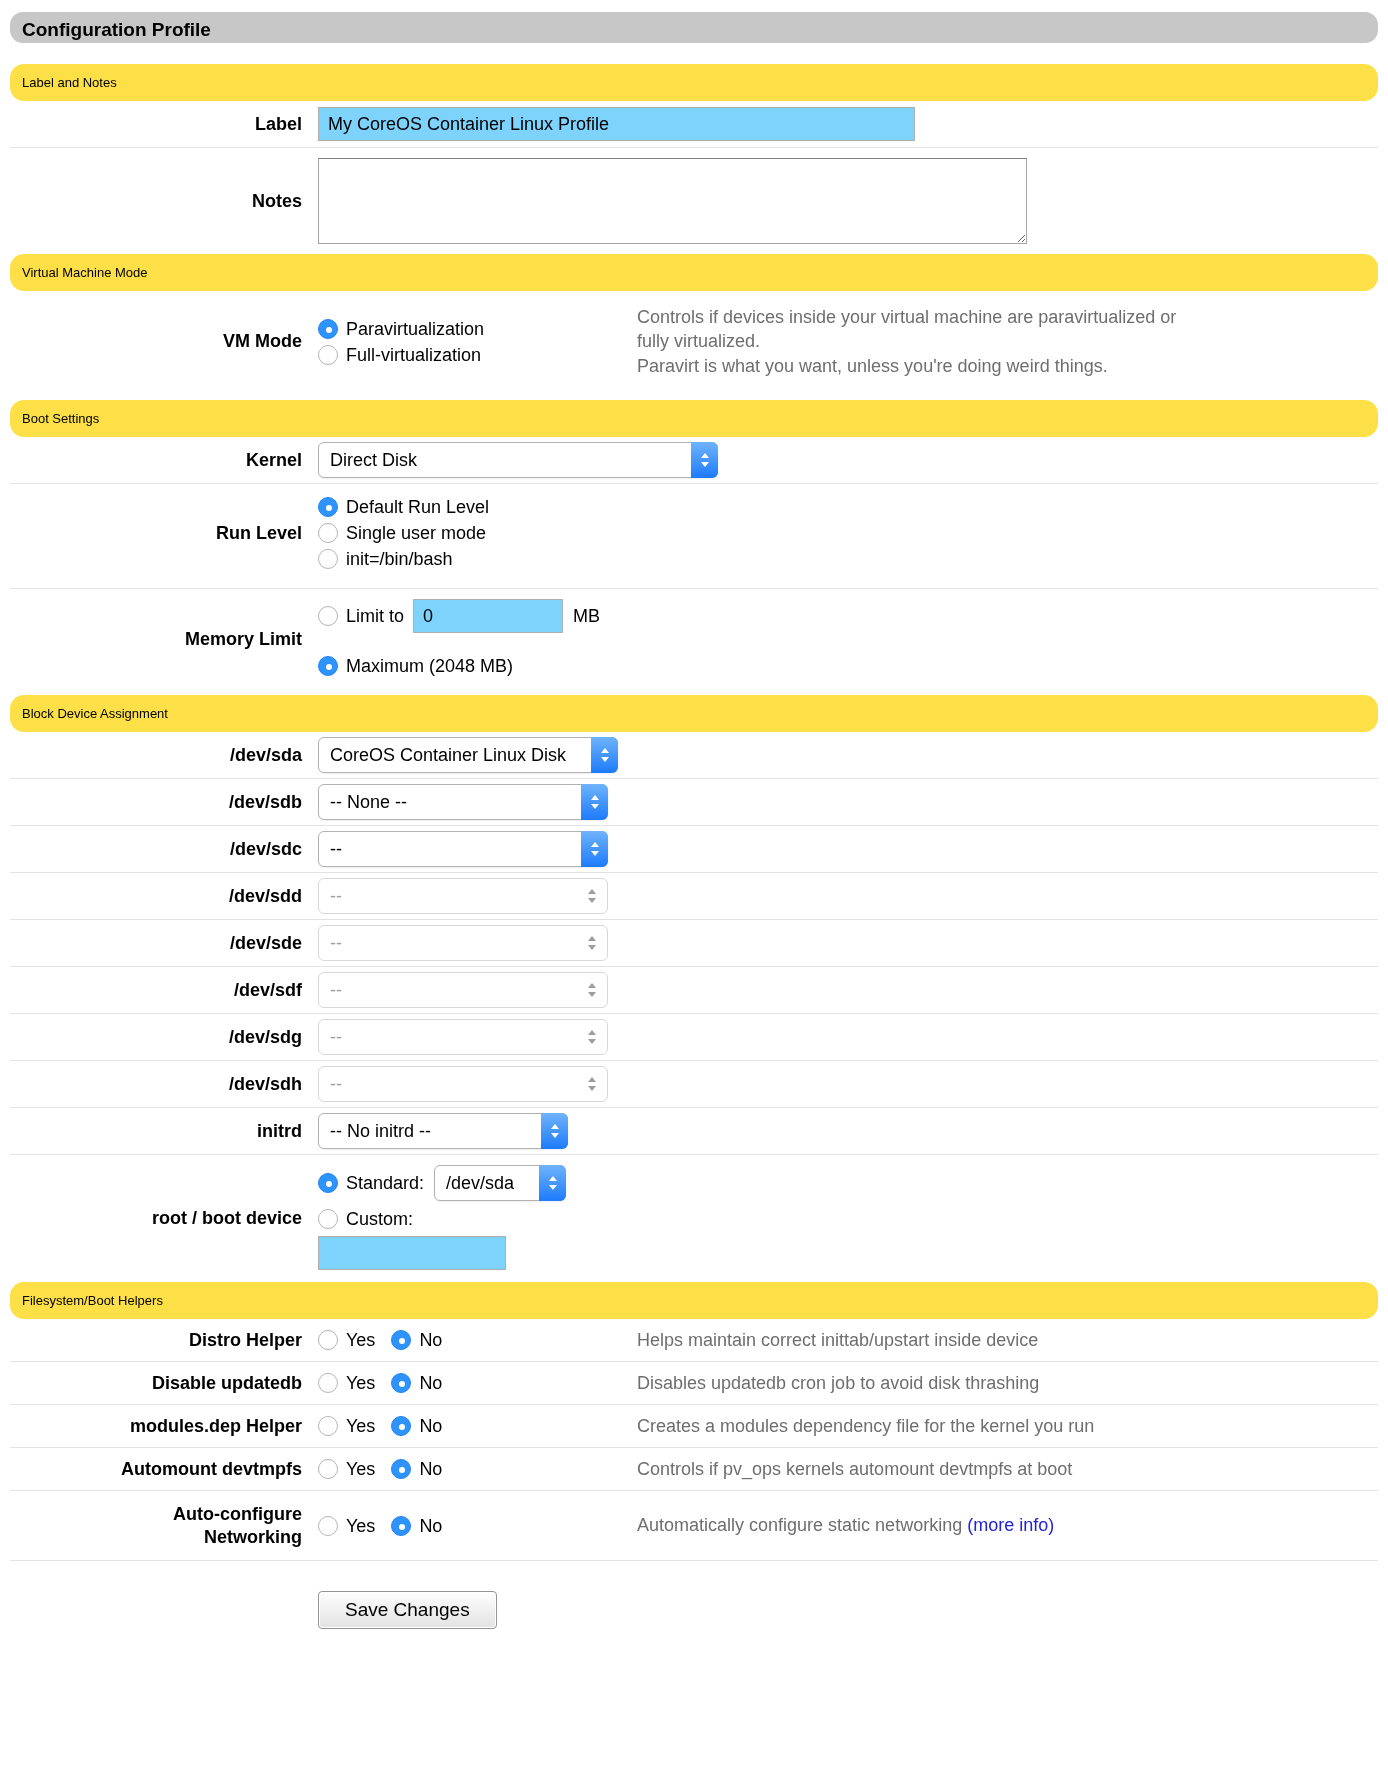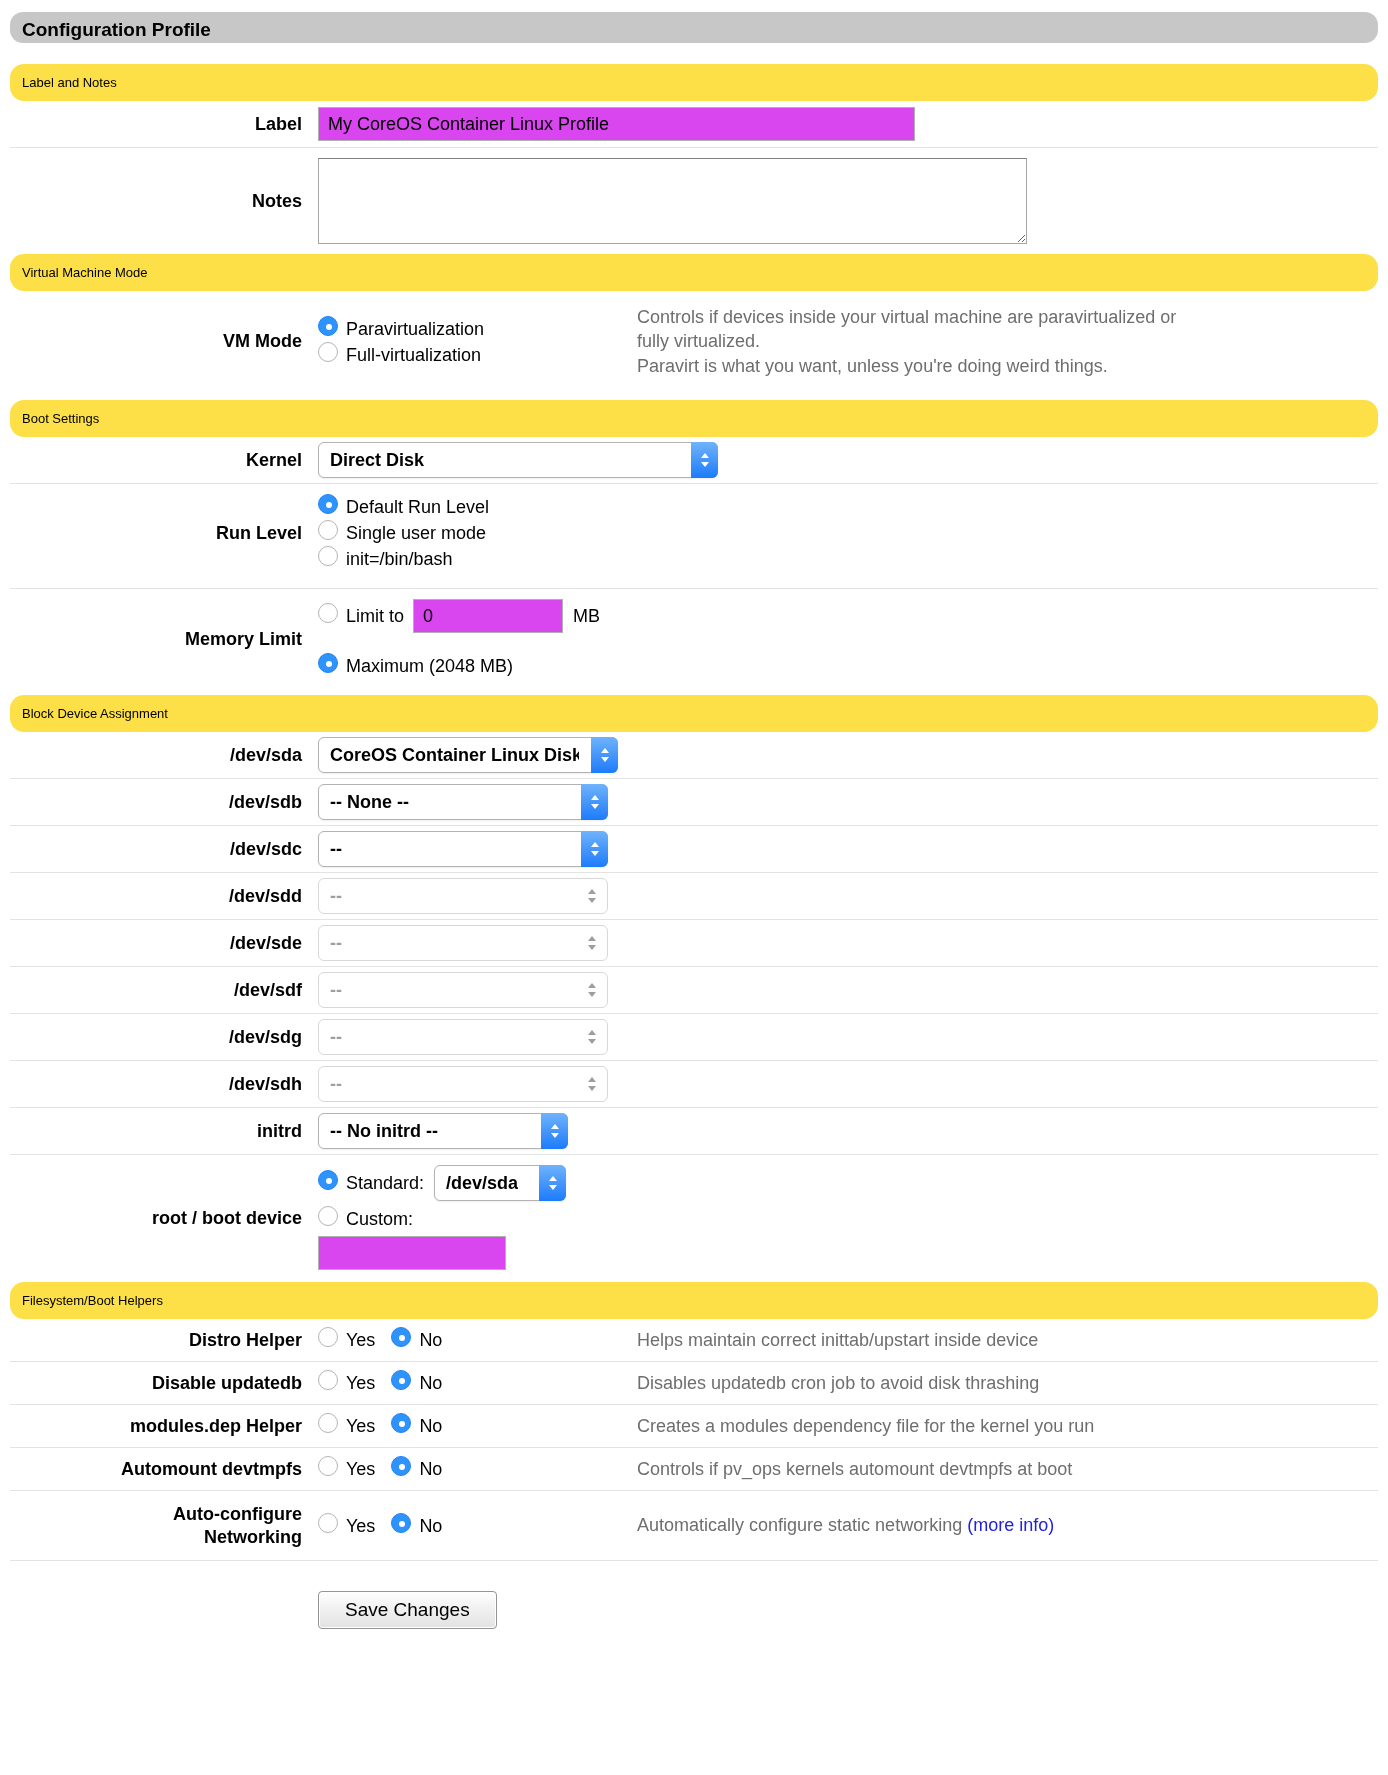--- a/index.html
+++ b/index.html
@@ -15,37 +15,37 @@
   .row.nb { border-bottom:none; }
   .lbl { width:308px; padding-right:16px; text-align:right; font-weight:bold;
          font-size:18px; line-height:1.25; flex:none; }
   .lbl.narrow { padding-left:140px; }
   .ctl { flex:1; display:flex; align-items:center; }
   .ctl.fixed { flex:none; width:319px; }
   .stack { flex-direction:column; align-items:flex-start; }
   .help { width:545px; font-size:18px; color:#6e6e6e; line-height:1.36; }
   .help.single { line-height:1.2; }
 
-  .opt { display:flex; align-items:flex-start; font-size:18px; line-height:26px; cursor:default; }
+  .opt { display:flex; align-items:center; font-size:18px; line-height:26px; cursor:default; }
   .opt .otext { margin-left:8px; }
   .radio { width:20px; height:20px; border-radius:50%; background:#fff;
            border:1px solid #b5b5b5; position:relative; flex:none; }
   .radio.checked { background:#2e93fb; border-color:#2384f4; }
   .radio.checked::after { content:""; position:absolute; left:7px; top:7px;
            width:6px; height:6px; border-radius:50%; background:#fff; }
 
   .ti { height:34px; border:1px solid #b0b0b0; font-size:18px; font-family:inherit;
-        padding:0 9px; background:#d946ef; color:#000; }
+        padding:0 9px; background:#7dd3fc; color:#000; }
   .notes { width:709px; height:86px; border:1px solid #a6a6a6; border-top-color:#808080;
            font-family:inherit; font-size:18px; padding:4px 8px; resize:both; }
 
   .sel { position:relative; height:36px; border:1px solid #b2b2b2; border-radius:6px;
          background:#fff; display:flex; align-items:center; padding:0 38px 0 11px;
          font-size:18px; box-shadow:0 1px 2px rgba(0,0,0,.07); }
-  .sel .txt { white-space:nowrap; overflow:hidden;font-weight:bold; }
+  .sel .txt { white-space:nowrap; overflow:hidden; }
   .spin { position:absolute; top:-1px; right:-1px; bottom:-1px; width:27px;
           border-radius:0 6px 6px 0; background:linear-gradient(#6fb3fc,#1d7bfb);
           display:flex; flex-direction:column; align-items:center; justify-content:center; }
   .cu { width:0; height:0; border:4px solid transparent; border-bottom:5px solid #fff; margin-bottom:2px; }
   .cd { width:0; height:0; border:4px solid transparent; border-top:5px solid #fff; margin-top:2px; }
   .sel.disabled { border-color:#d8d8d8; color:#9e9e9e; box-shadow:none; }
   .spin-gray { position:absolute; top:0; right:7px; bottom:0; width:16px;
           display:flex; flex-direction:column; align-items:center; justify-content:center; }
   .gu { width:0; height:0; border:4px solid transparent; border-bottom:5px solid #9e9e9e; margin-bottom:2px; }
   .gd { width:0; height:0; border:4px solid transparent; border-top:5px solid #9e9e9e; margin-top:2px; }

